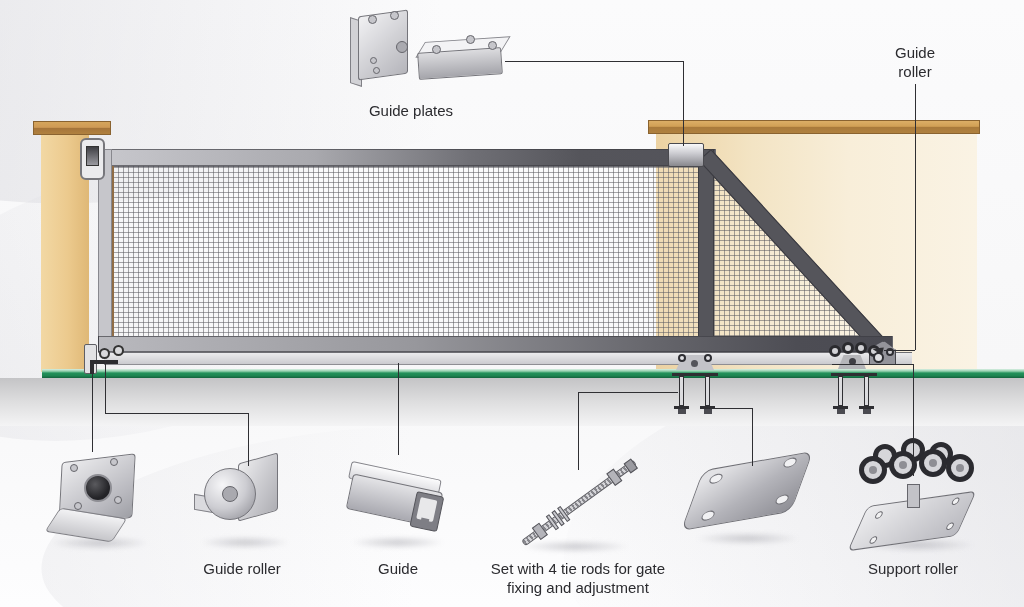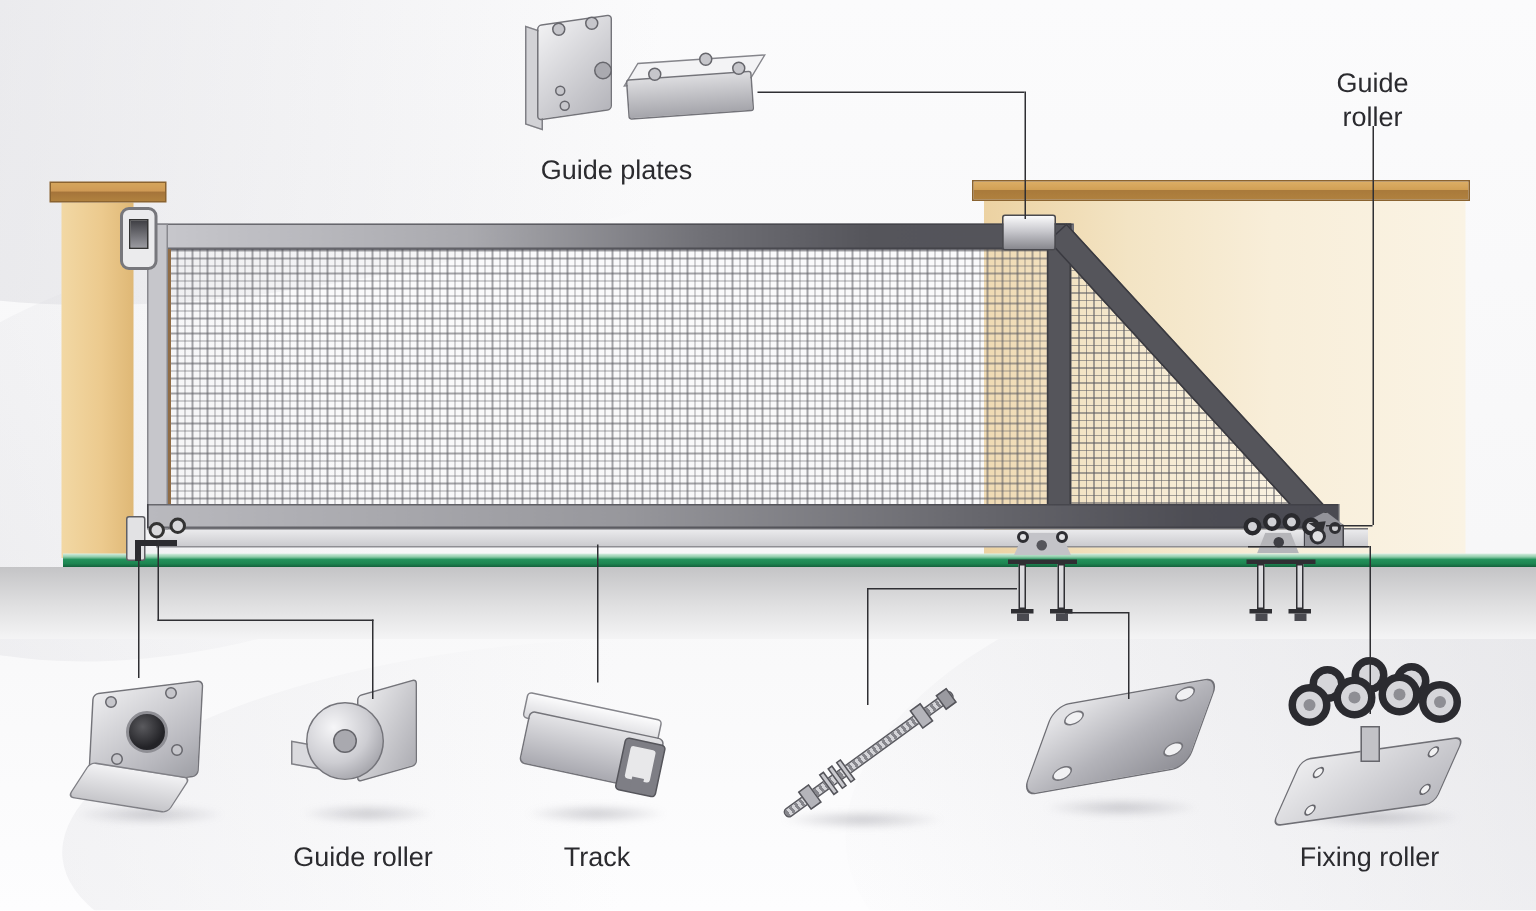--- a/index.html
+++ b/index.html
@@ -1,20 +1,20 @@
 <!DOCTYPE html>
 <html><head>
 <meta charset="utf-8">
 <style>
   html,body{margin:0;padding:0;background:#ffffff;}
   #stage{position:relative;width:1024px;height:607px;overflow:hidden;
          background:linear-gradient(180deg,#fbfbfc 0%,#f7f7f8 60%,#fdfdfe 100%);
          font-family:"Liberation Sans", sans-serif;color:#26262a;}
   .abs{position:absolute;}
-  .lbl{position:absolute;font-size:18px;line-height:1.25;text-align:center;color:#2b2b2f;z-index:30;}
+  .lbl{position:absolute;font-size:15px;line-height:1.25;text-align:center;color:#2b2b2f;z-index:30;}
   .cline{position:absolute;background:#2f2f33;z-index:25;}
   .mesh{position:absolute;z-index:8;
         background-image:
           repeating-linear-gradient(to right, rgba(92,92,98,.55) 0 1px, transparent 1px 5px),
           repeating-linear-gradient(to bottom, rgba(92,92,98,.55) 0 1px, transparent 1px 5px);
         background-color:rgba(255,255,255,.18);}
   .wheel{position:absolute;border-radius:50%;background:#d6d6da;border:5px solid #2b2b30;box-sizing:border-box;}
   .hub{position:absolute;border-radius:50%;background:#8e8e94;}
   .bolt{position:absolute;border-radius:50%;background:#c6c6cb;border:1px solid #66666c;box-sizing:border-box;}
   .shadow{position:absolute;border-radius:50%;background:radial-gradient(ellipse at center, rgba(130,130,140,.38), rgba(130,130,140,0) 70%);filter:blur(2px);z-index:2;}
@@ -203,16 +203,17 @@
     <div class="wheel" style="left:101px;top:16px;width:28px;height:28px;"></div>
     <div class="hub" style="left:24px;top:28px;width:8px;height:8px;"></div>
     <div class="hub" style="left:54px;top:23px;width:8px;height:8px;"></div>
     <div class="hub" style="left:84px;top:21px;width:8px;height:8px;"></div>
     <div class="hub" style="left:111px;top:26px;width:8px;height:8px;"></div>
   </div>
 
   <div class="lbl" style="left:351px;top:102px;width:120px;">Guide plates</div>
   <div class="lbl" style="left:891px;top:44px;width:48px;">Guide roller</div>
   <div class="lbl" style="left:192px;top:560px;width:100px;">Guide roller</div>
-  <div class="lbl" style="left:348px;top:560px;width:100px;">Track</div>
-  <div class="lbl" style="left:858px;top:560px;width:110px;">Fixing roller</div>
+  <div class="lbl" style="left:348px;top:560px;width:100px;">Guide</div>
+  <div class="lbl" style="left:487px;top:560px;width:182px;">Set with 4 tie rods for gate fixing and adjustment</div>
+  <div class="lbl" style="left:858px;top:560px;width:110px;">Support roller</div>
 
 </div>
 
 </body></html>

